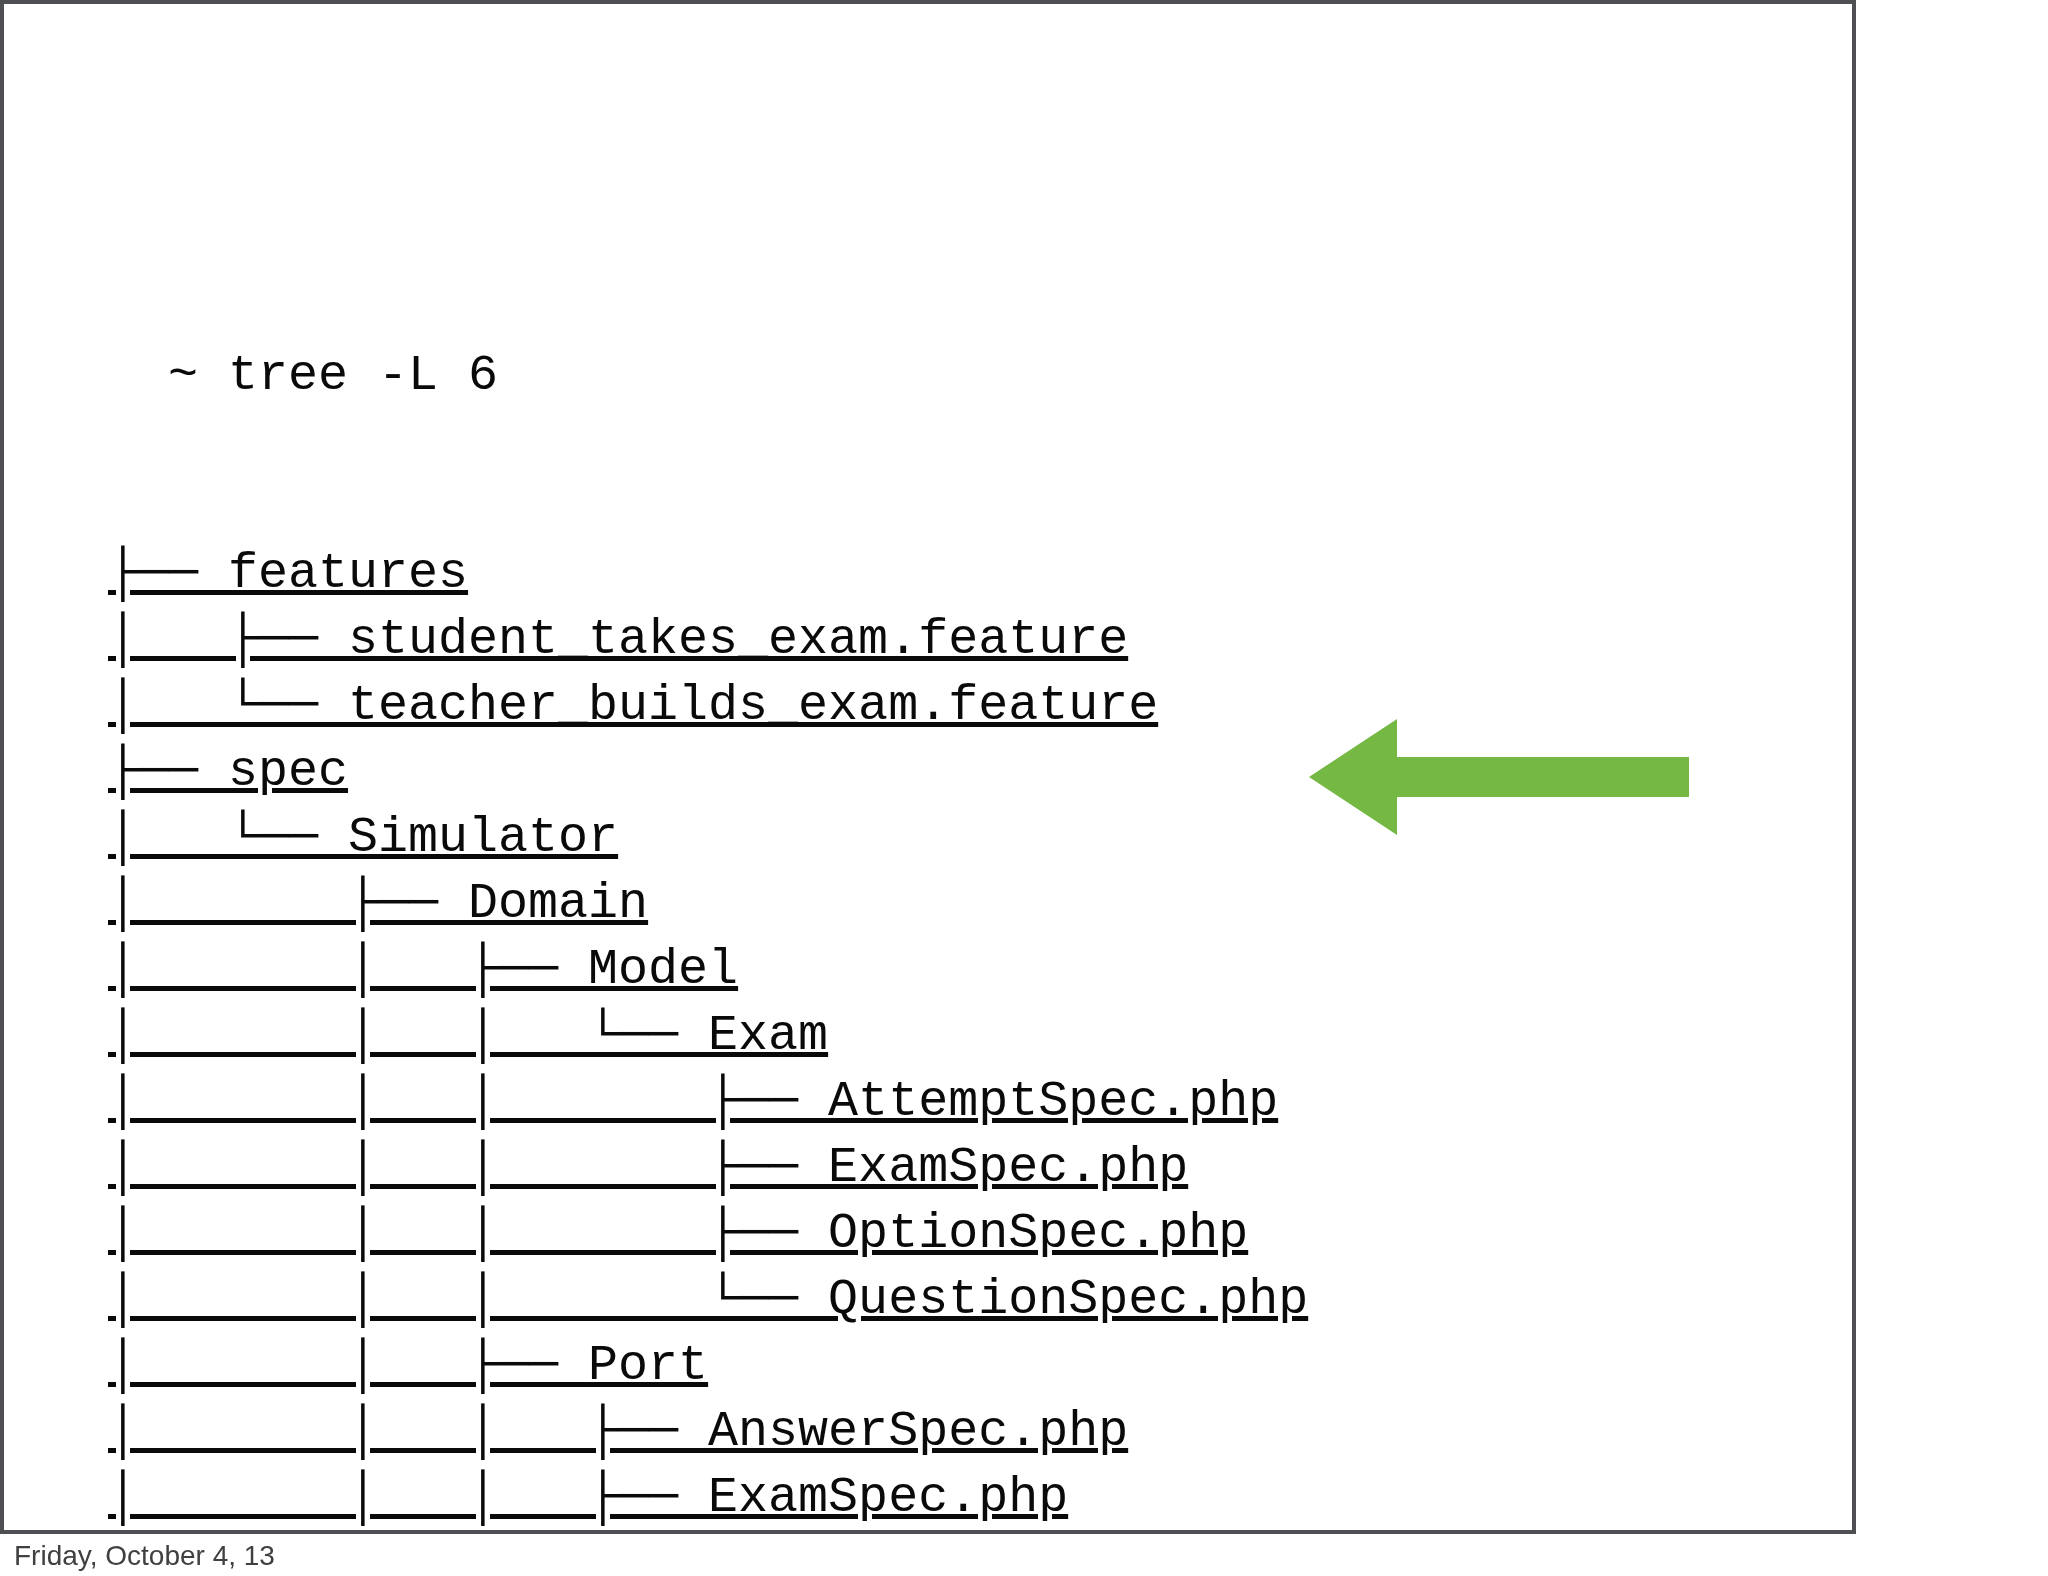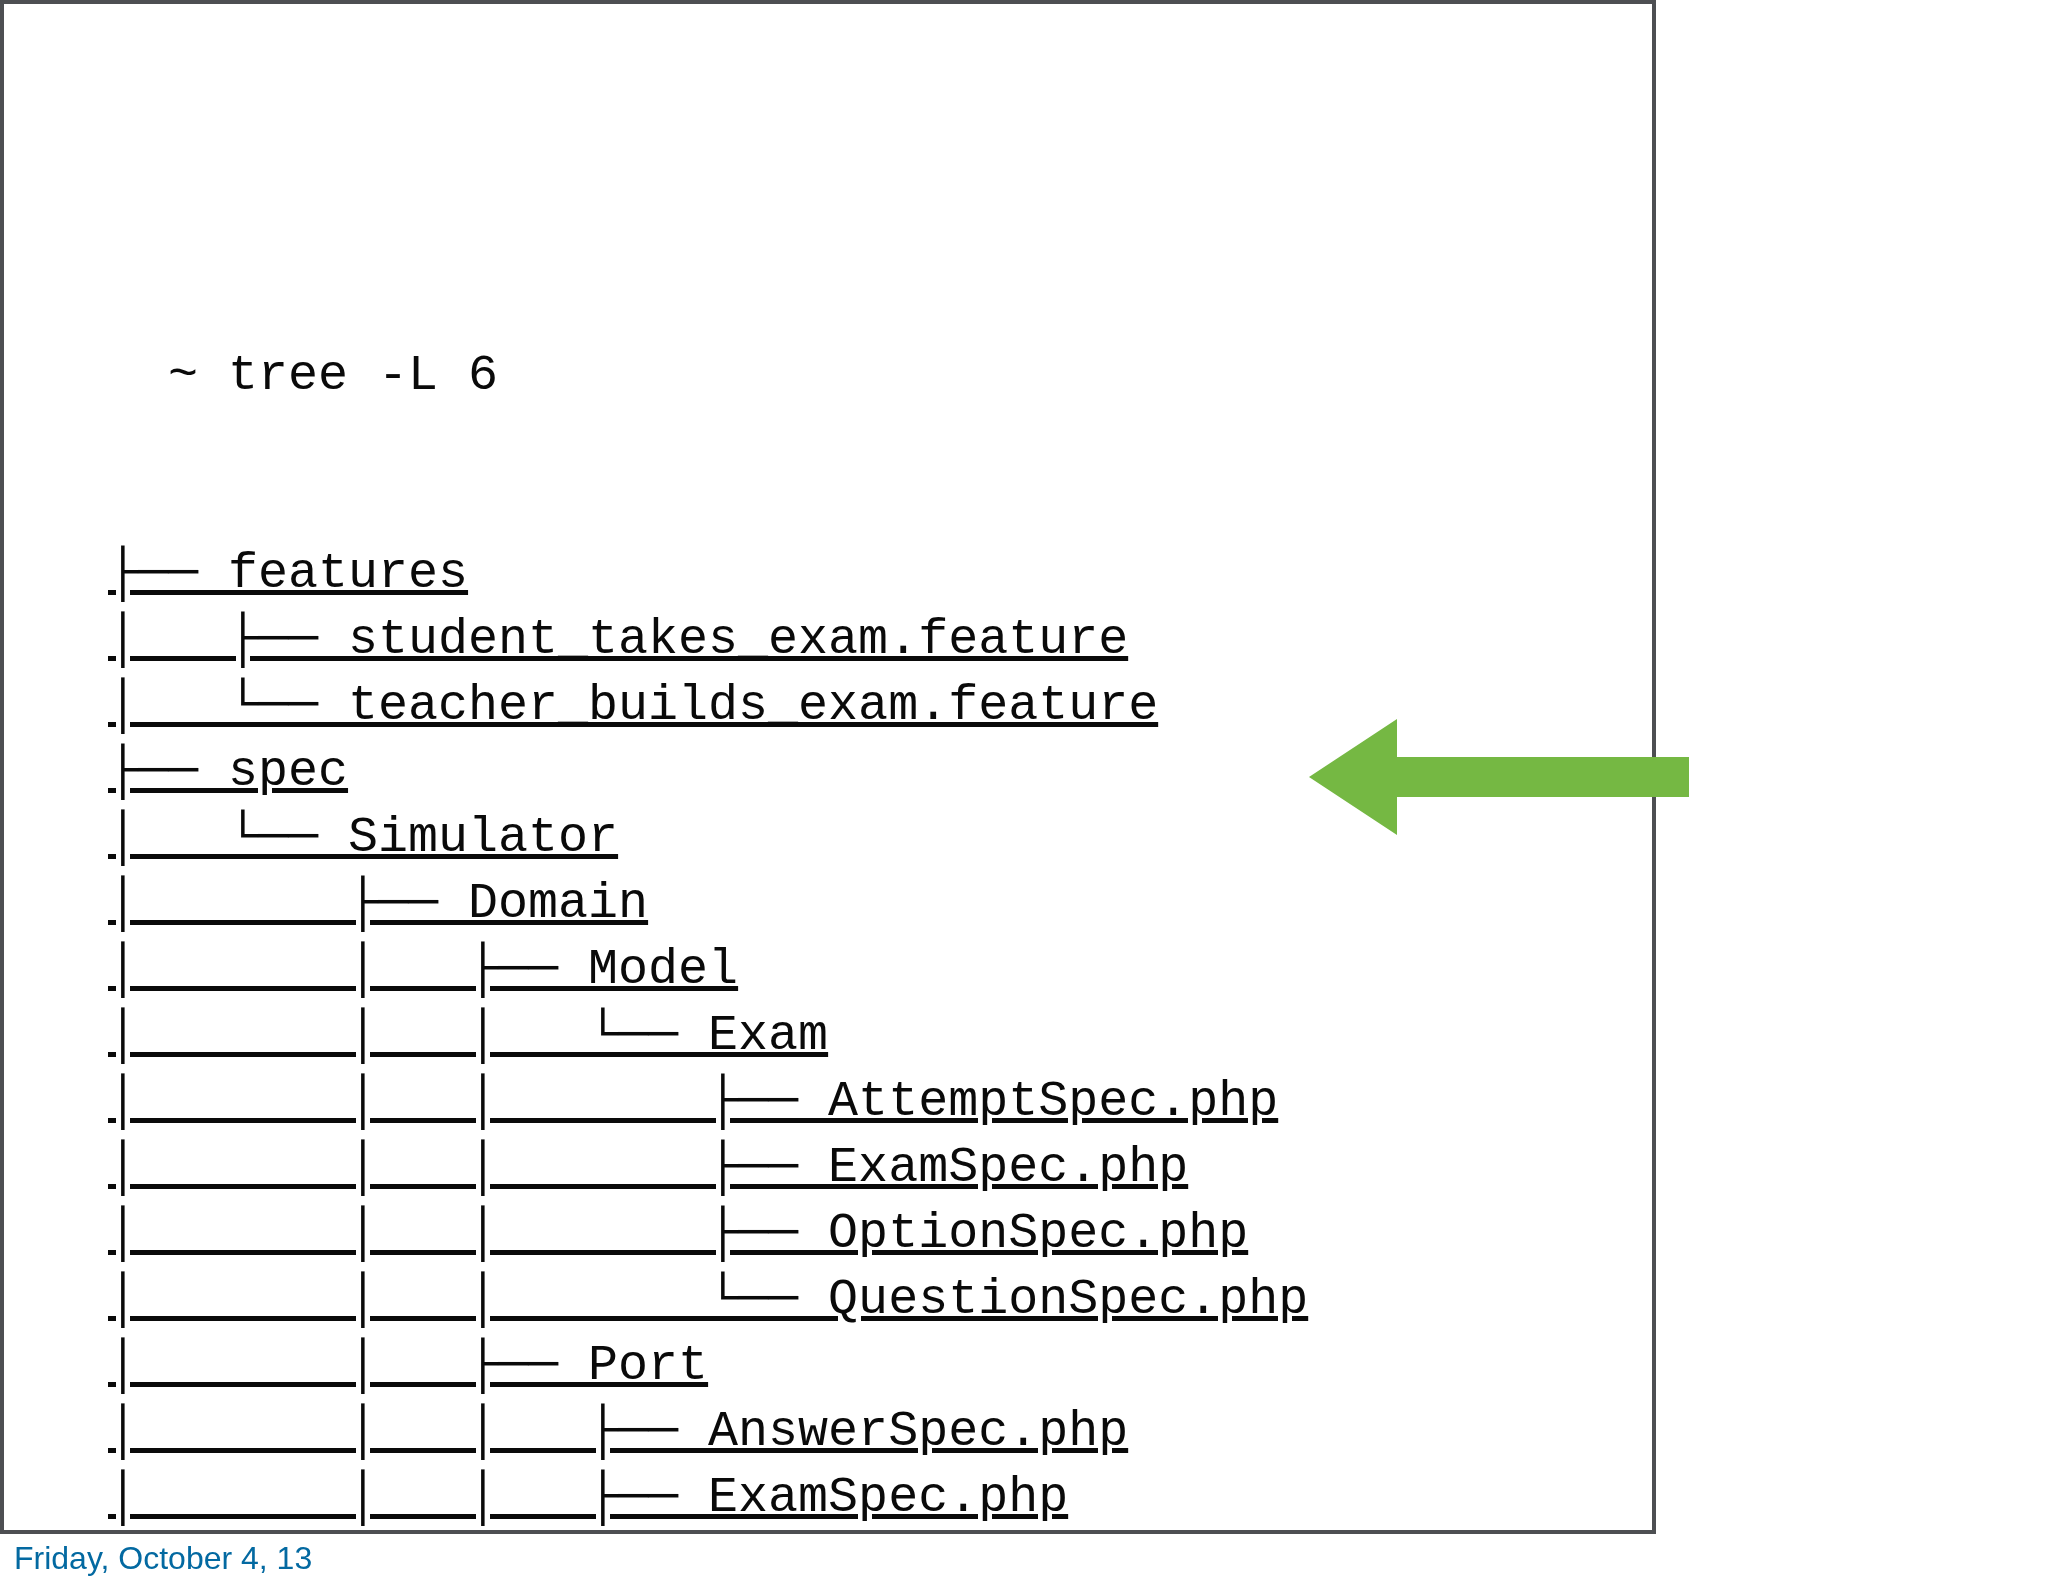--- a/index.html
+++ b/index.html
@@ -10,21 +10,21 @@
     overflow: hidden;
     background: #ffffff;
   }
   :root {
     --border-color: #4d4f52;
     --text-color: #0a0a0a;
   }
   .slide {
     position: absolute;
     left: 0; top: 0;
-    width: 1656px;
+    width: 1856px;
     height: 1534px;
     box-sizing: border-box;
     border: 4px solid var(--border-color);
     background: #ffffff;
   }
   .terminal {
     position: absolute;
     left: 104px;
     top: 207px;
     font-family: "Liberation Mono", "DejaVu Sans Mono", monospace;
@@ -45,22 +45,22 @@
     left: 1305px;
     top: 715px;
     width: 380px;
     height: 116px;
   }
   .footer {
     position: absolute;
     left: 14px;
     top: 1540px;
     font-family: "Liberation Sans", sans-serif;
-    font-size: 32px;
-    color: #0369a1;
+    font-size: 28px;
+    color: #404040;
   }
 </style>
 </head>
 <body>
 
 <div class="slide">
 
   <div class="terminal">
     <div class="cmd">~ tree -L 6</div>
     <div id="tree-listing"><div class="tree-line">├── features</div><div class="tree-line">│   ├── student_takes_exam.feature</div><div class="tree-line">│   └── teacher_builds_exam.feature</div><div class="tree-line">├── spec</div><div class="tree-line">│   └── Simulator</div><div class="tree-line">│       ├── Domain</div><div class="tree-line">│       │   ├── Model</div><div class="tree-line">│       │   │   └── Exam</div><div class="tree-line">│       │   │       ├── AttemptSpec.php</div><div class="tree-line">│       │   │       ├── ExamSpec.php</div><div class="tree-line">│       │   │       ├── OptionSpec.php</div><div class="tree-line">│       │   │       └── QuestionSpec.php</div><div class="tree-line">│       │   ├── Port</div><div class="tree-line">│       │   │   ├── AnswerSpec.php</div><div class="tree-line">│       │   │   ├── ExamSpec.php</div></div>

